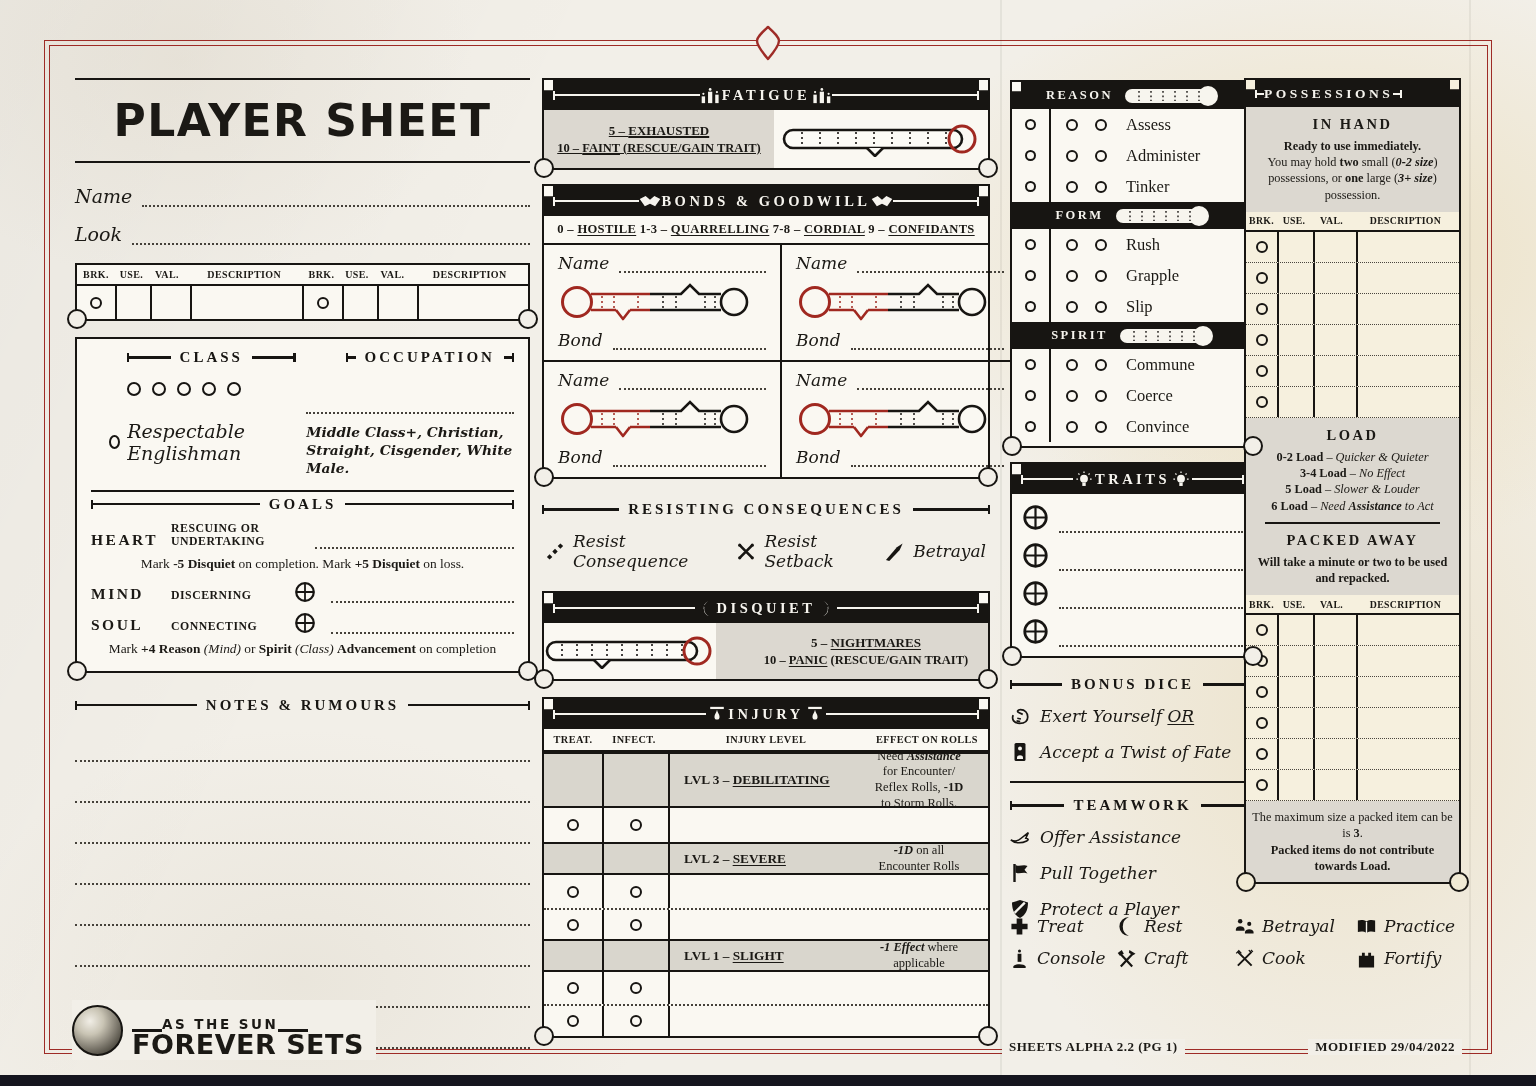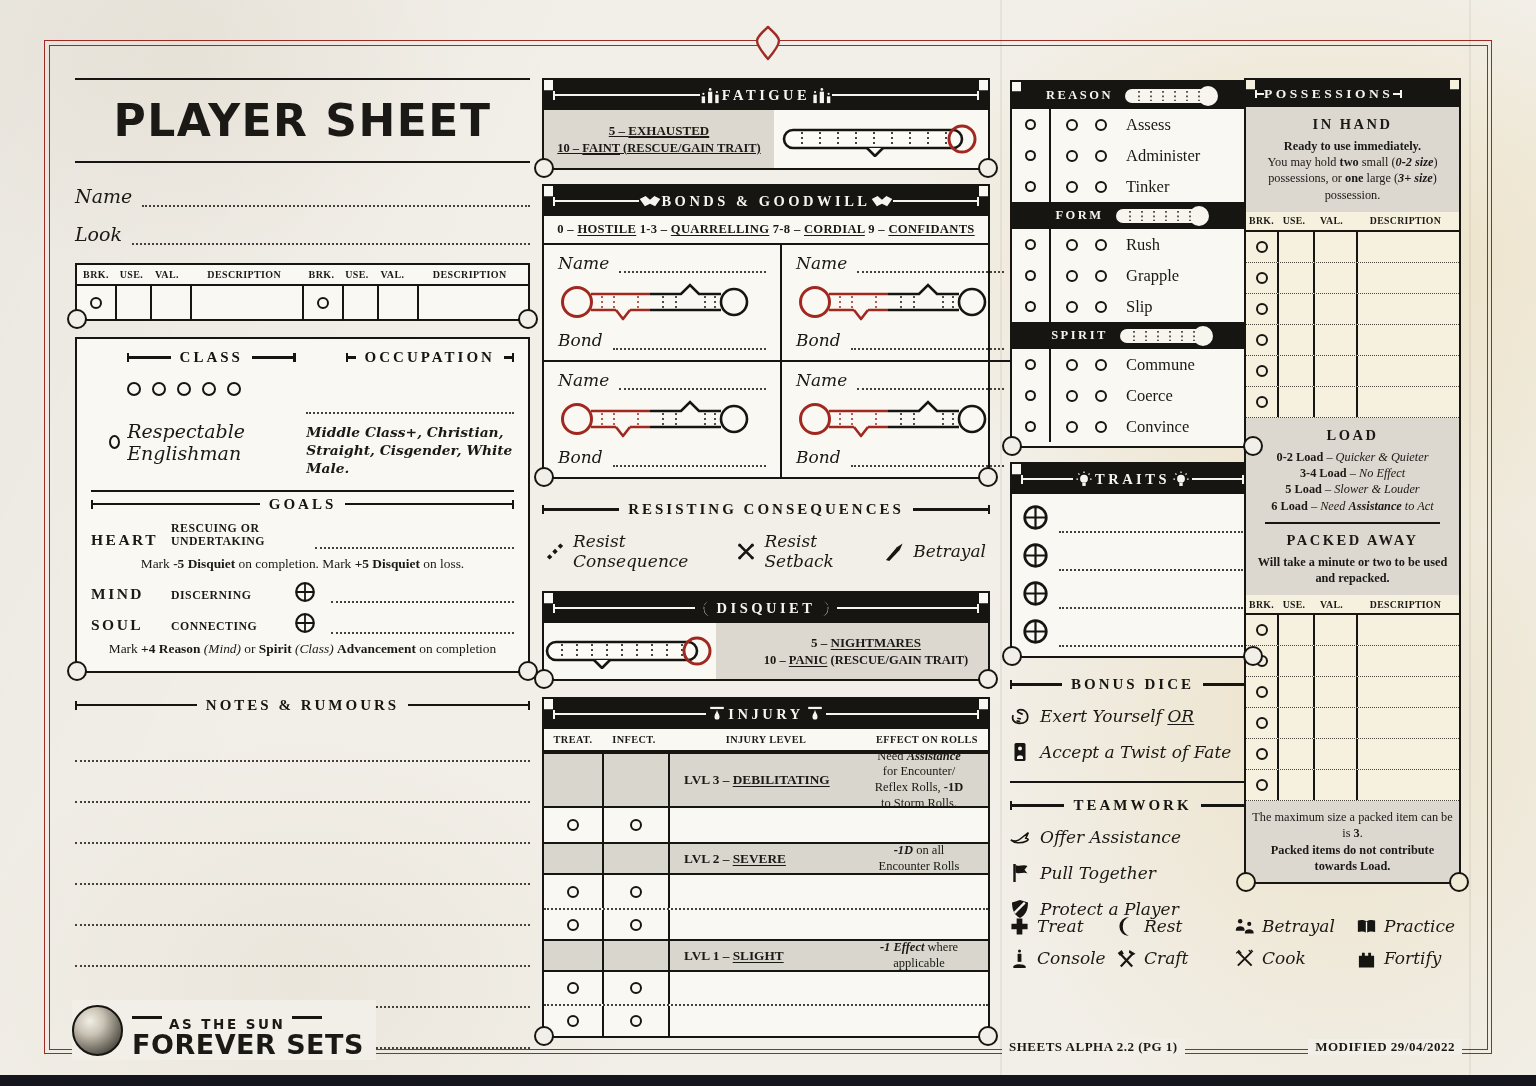--- a/index.html
+++ b/index.html
@@ -94,21 +94,21 @@
   .glabel{font-weight:bold;font-size:15.5px;letter-spacing:2.5px;width:80px;}
   .gsub{font-weight:bold;font-size:11.8px;letter-spacing:.5px;line-height:1.15;}
   .gsub.w{width:134px;}
   .gnote{font-size:13.4px;text-align:center;margin:7px 0 2px;}
   .cc{width:22px;height:22px;margin:0 5px;}
   .nline{margin-top:27px;}
   
   #moon{width:47px;height:47px;border-radius:50%;border:2px solid #171512;
     background:radial-gradient(circle at 34% 30%, #f1eee6 0%, #c9c4b4 30%, #8b867a 55%, #3f3c33 85%, #24221c 100%);}
   #logotxt{margin-left:9px;}
-  .lrow1{display:flex;align-items:flex-start;gap:7px;font:bold 13.5px "DejaVu Sans",sans-serif;letter-spacing:2.5px;margin-top:16px;}
+  .lrow1{display:flex;align-items:flex-end;font:bold 13.5px "DejaVu Sans",sans-serif;letter-spacing:2.5px;margin-top:16px;}
   .lrow1 .dash{width:30px;height:3px;background:#171512;}
   .lrow2{font:bold 27px "DejaVu Sans",sans-serif;letter-spacing:.5px;margin-top:-3px;}
   
   .fbody{display:flex;height:58px;}
   .fatL{width:230px;display:flex;flex-direction:column;justify-content:center;align-items:center;
     font-weight:bold;font-size:13px;gap:2px;text-align:center;text-decoration:underline;}
   .fatR{flex:1;display:flex;align-items:center;justify-content:center;}
   .trk{display:inline-block;}
   .trk.ft{width:200px;height:36px;}
   .trk.dt{width:172px;height:36px;}

